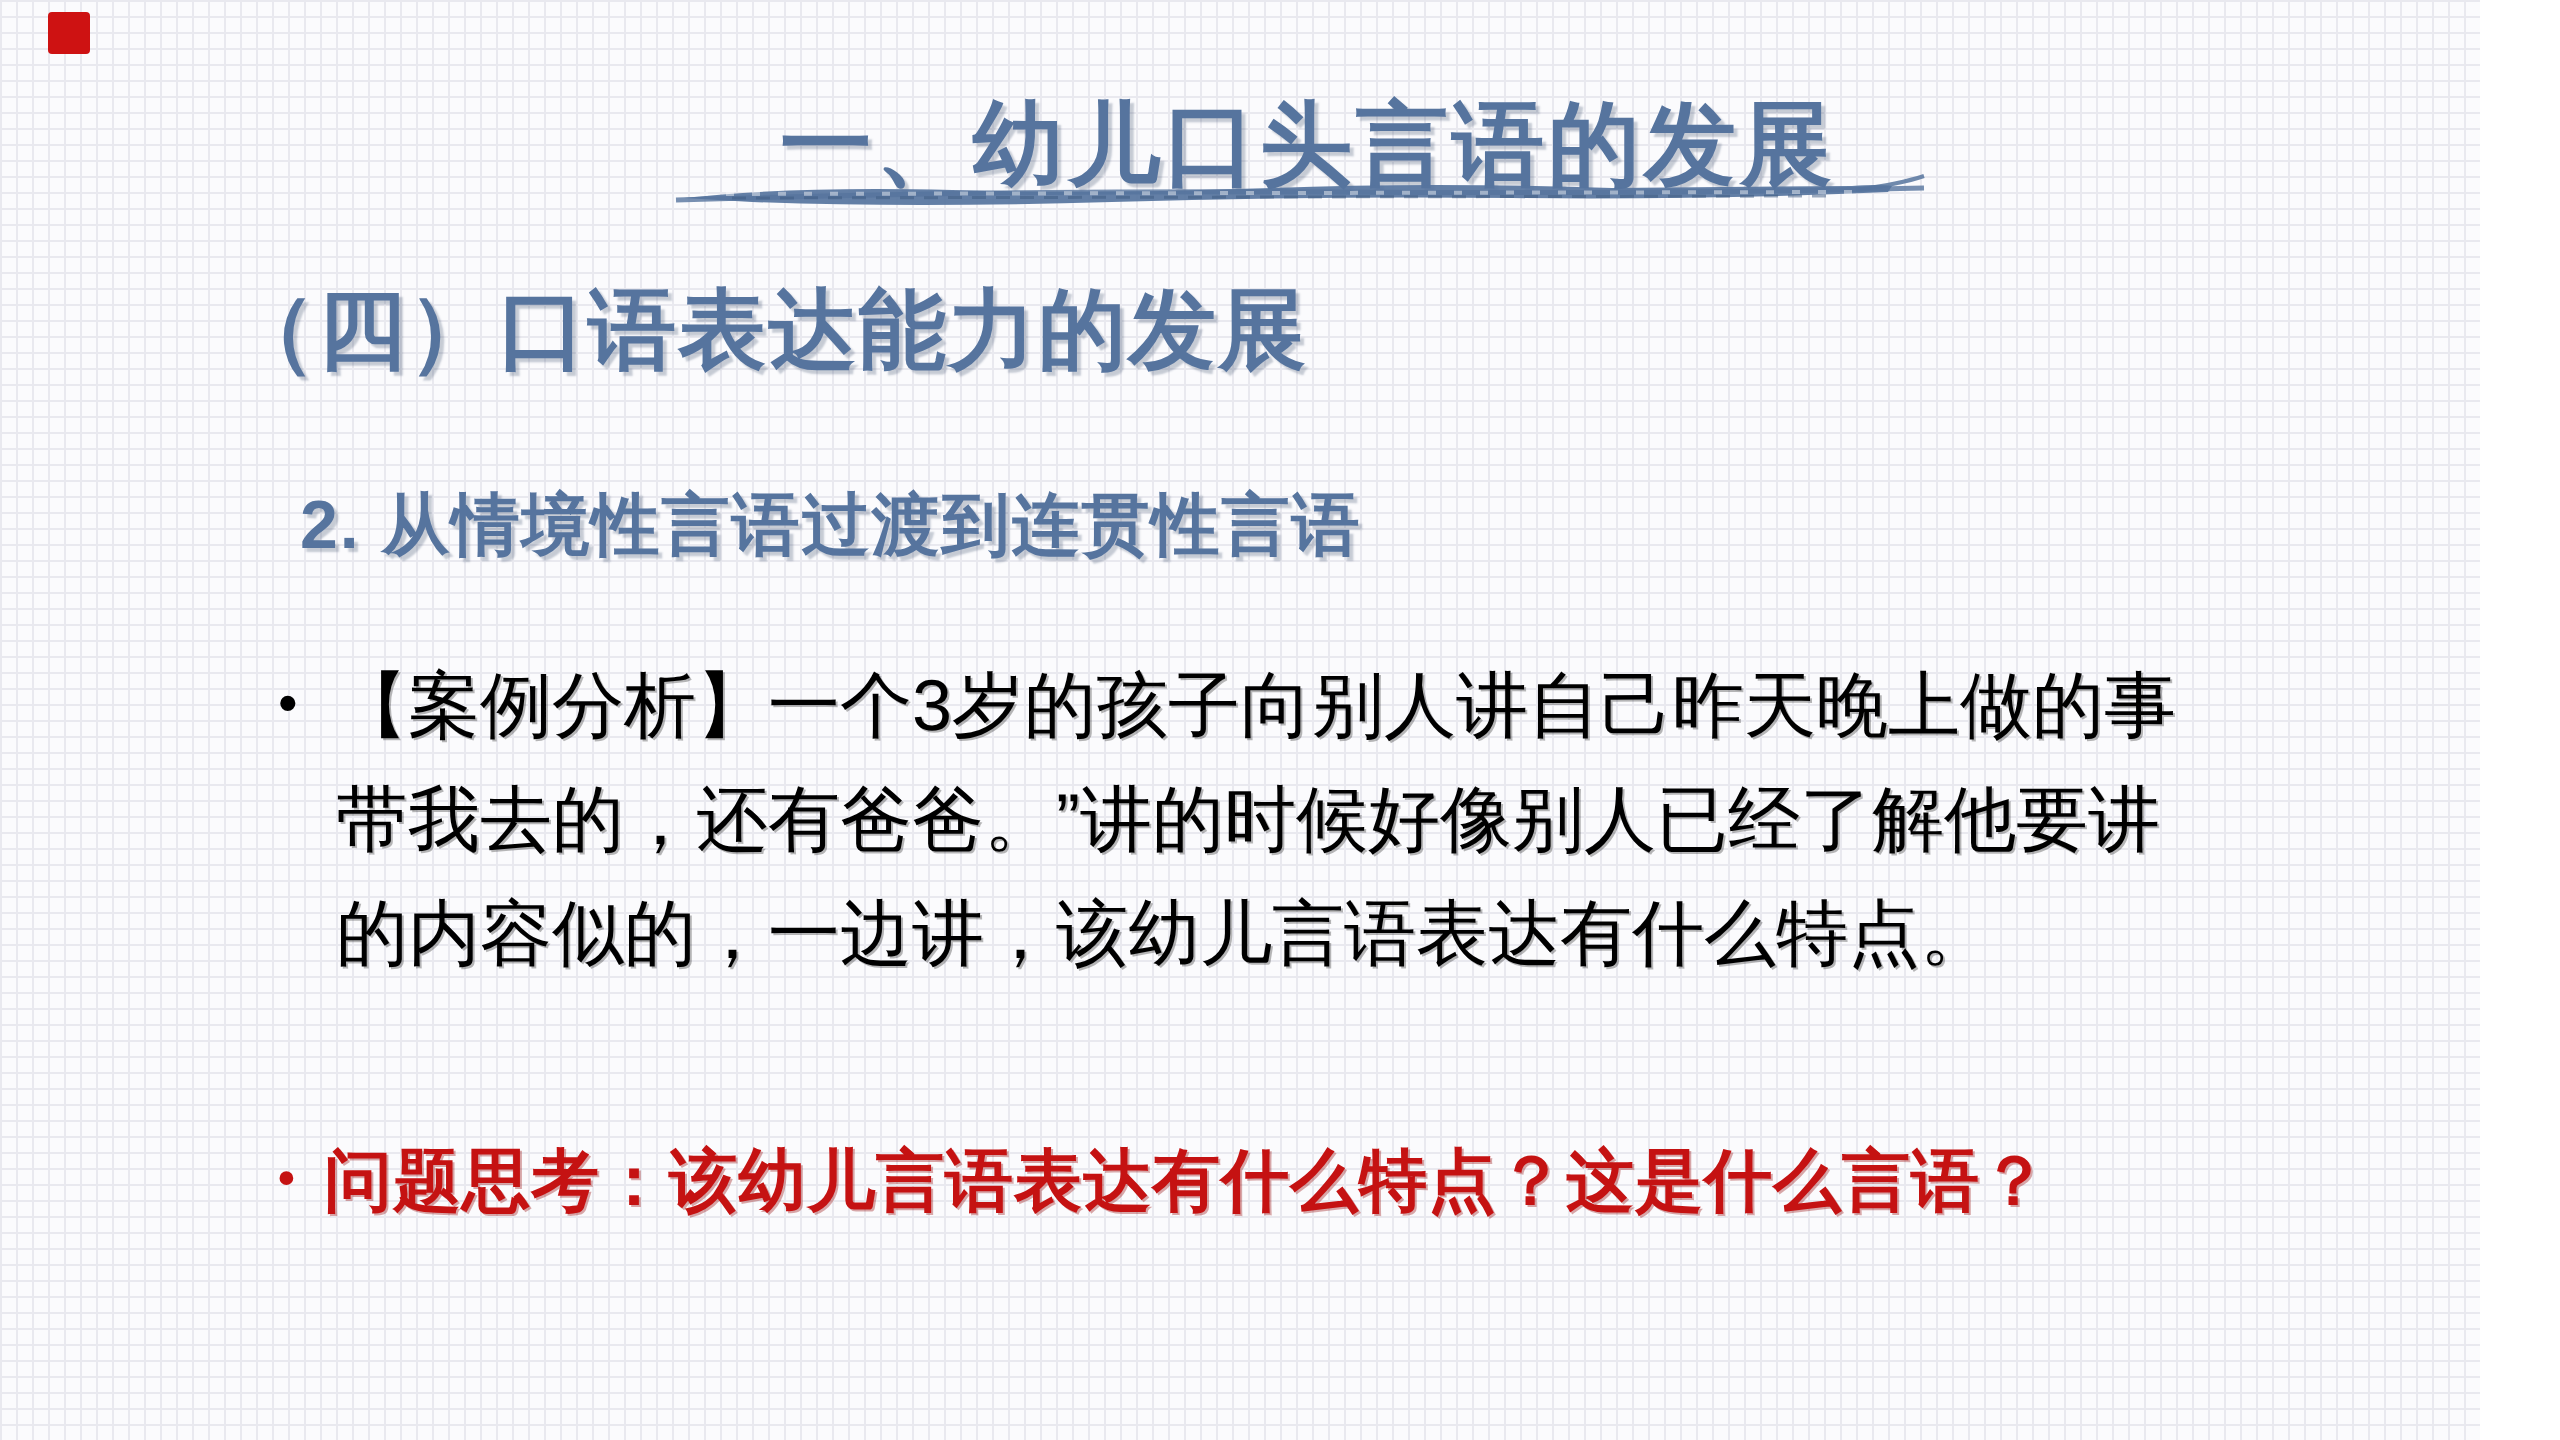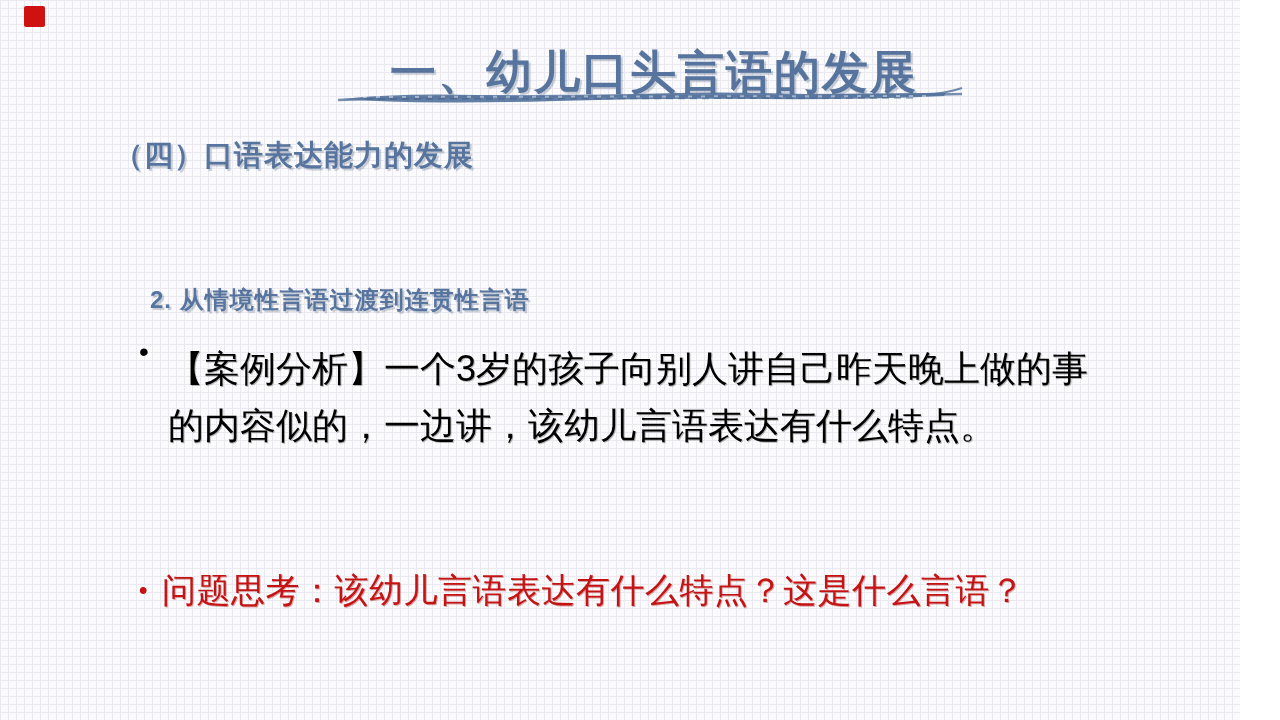--- a/index.html
+++ b/index.html
@@ -27,47 +27,45 @@
     color:#56749e;
     text-shadow:2px 2px 1px rgba(40,60,90,0.25);
     white-space:nowrap;
   }
   .title-underline{
     position:absolute;left:336px;top:86px;
     width:632px;height:20px;
   }
   .section-heading{
     position:absolute;left:114px;top:136px;
-    font-size:29px;font-weight:bold;letter-spacing:1px;
+    font-size:44px;font-weight:bold;letter-spacing:1px;
     color:#56749e;
     text-shadow:2px 2px 1px rgba(40,60,90,0.25);
     white-space:nowrap;
   }
   .point-heading{
     position:absolute;left:150px;top:240px;
-    font-size:24px;font-weight:bold;letter-spacing:1px;
+    font-size:34px;font-weight:bold;letter-spacing:1px;
     color:#56749e;
     text-shadow:2px 2px 1px rgba(40,60,90,0.25);
     white-space:nowrap;
-    margin-top:44px;
   }
   .case-block{
     position:absolute;left:168px;top:324px;width:1000px;
     font-size:36px;line-height:57px;color:#000;
     text-shadow:1px 1px 0 rgba(0,0,0,0.28);
     white-space:nowrap;
-    margin-top:16px;
   }
   .case-bullet{
     position:absolute;left:139px;top:334px;
     font-size:28px;line-height:36px;color:#000;
   }
   .question-line{
     position:absolute;left:162px;top:568px;
-    font-size:34px;font-weight:normal;letter-spacing:0.5px;
+    font-size:34px;font-weight:bold;letter-spacing:0.5px;
     color:#c51212;
     text-shadow:1px 1px 0 rgba(150,10,10,0.35);
     white-space:nowrap;
   }
   .question-bullet{
     position:absolute;left:139px;top:576px;
     font-size:24px;color:#c51212;font-weight:bold;
   }
 </style>
 </head>
@@ -87,19 +85,20 @@
     <line x1="30" y1="13" x2="580" y2="12" stroke="#3d5a80" stroke-width="1.5" stroke-dasharray="7 5" opacity="0.5"></line>
   </svg>
 
   <div class="section-heading">（四）口语表达能力的发展</div>
 
   <div class="point-heading">2. 从情境性言语过渡到连贯性言语</div>
 
   <span class="case-bullet">•</span>
   <div class="case-block">
     <div>【案例分析】一个3岁的孩子向别人讲自己昨天晚上做的事</div>
+    <div>带我去的，还有爸爸。”讲的时候好像别人已经了解他要讲</div>
     <div>的内容似的，一边讲，该幼儿言语表达有什么特点。</div>
   </div>
 
   <span class="question-bullet">•</span>
   <div class="question-line">问题思考：该幼儿言语表达有什么特点？这是什么言语？</div>
 
 </div>
 
 </body></html>

